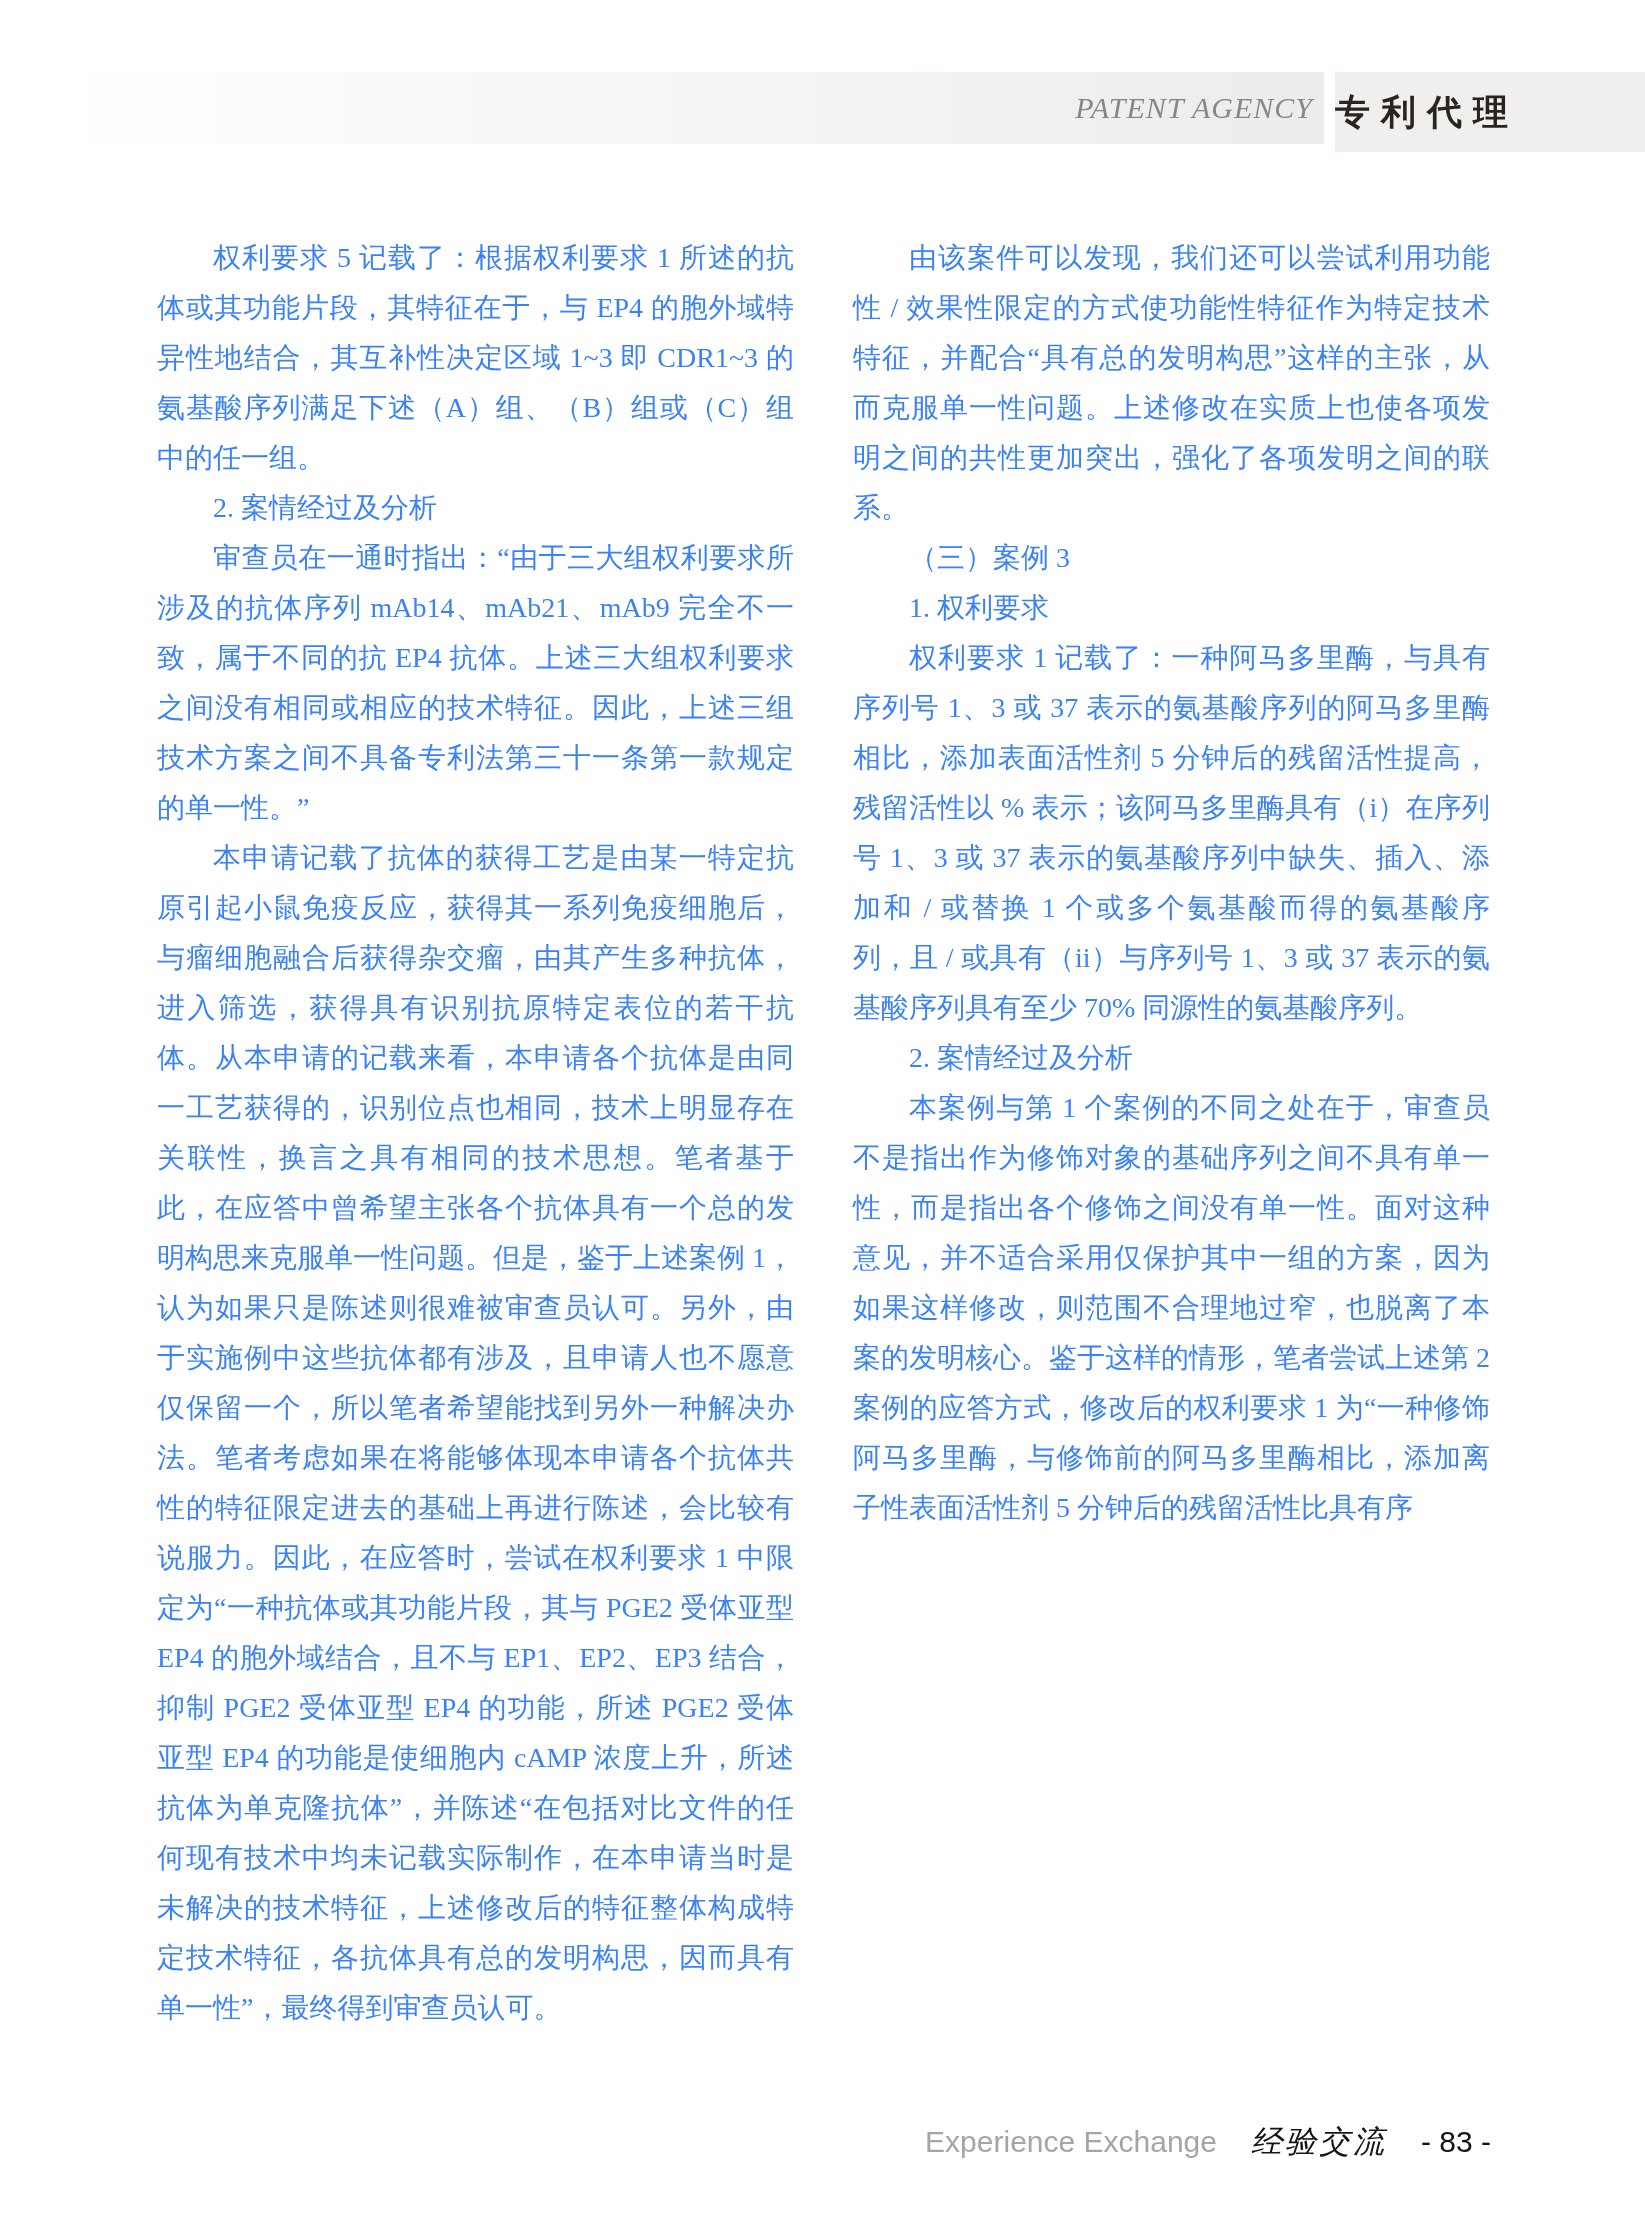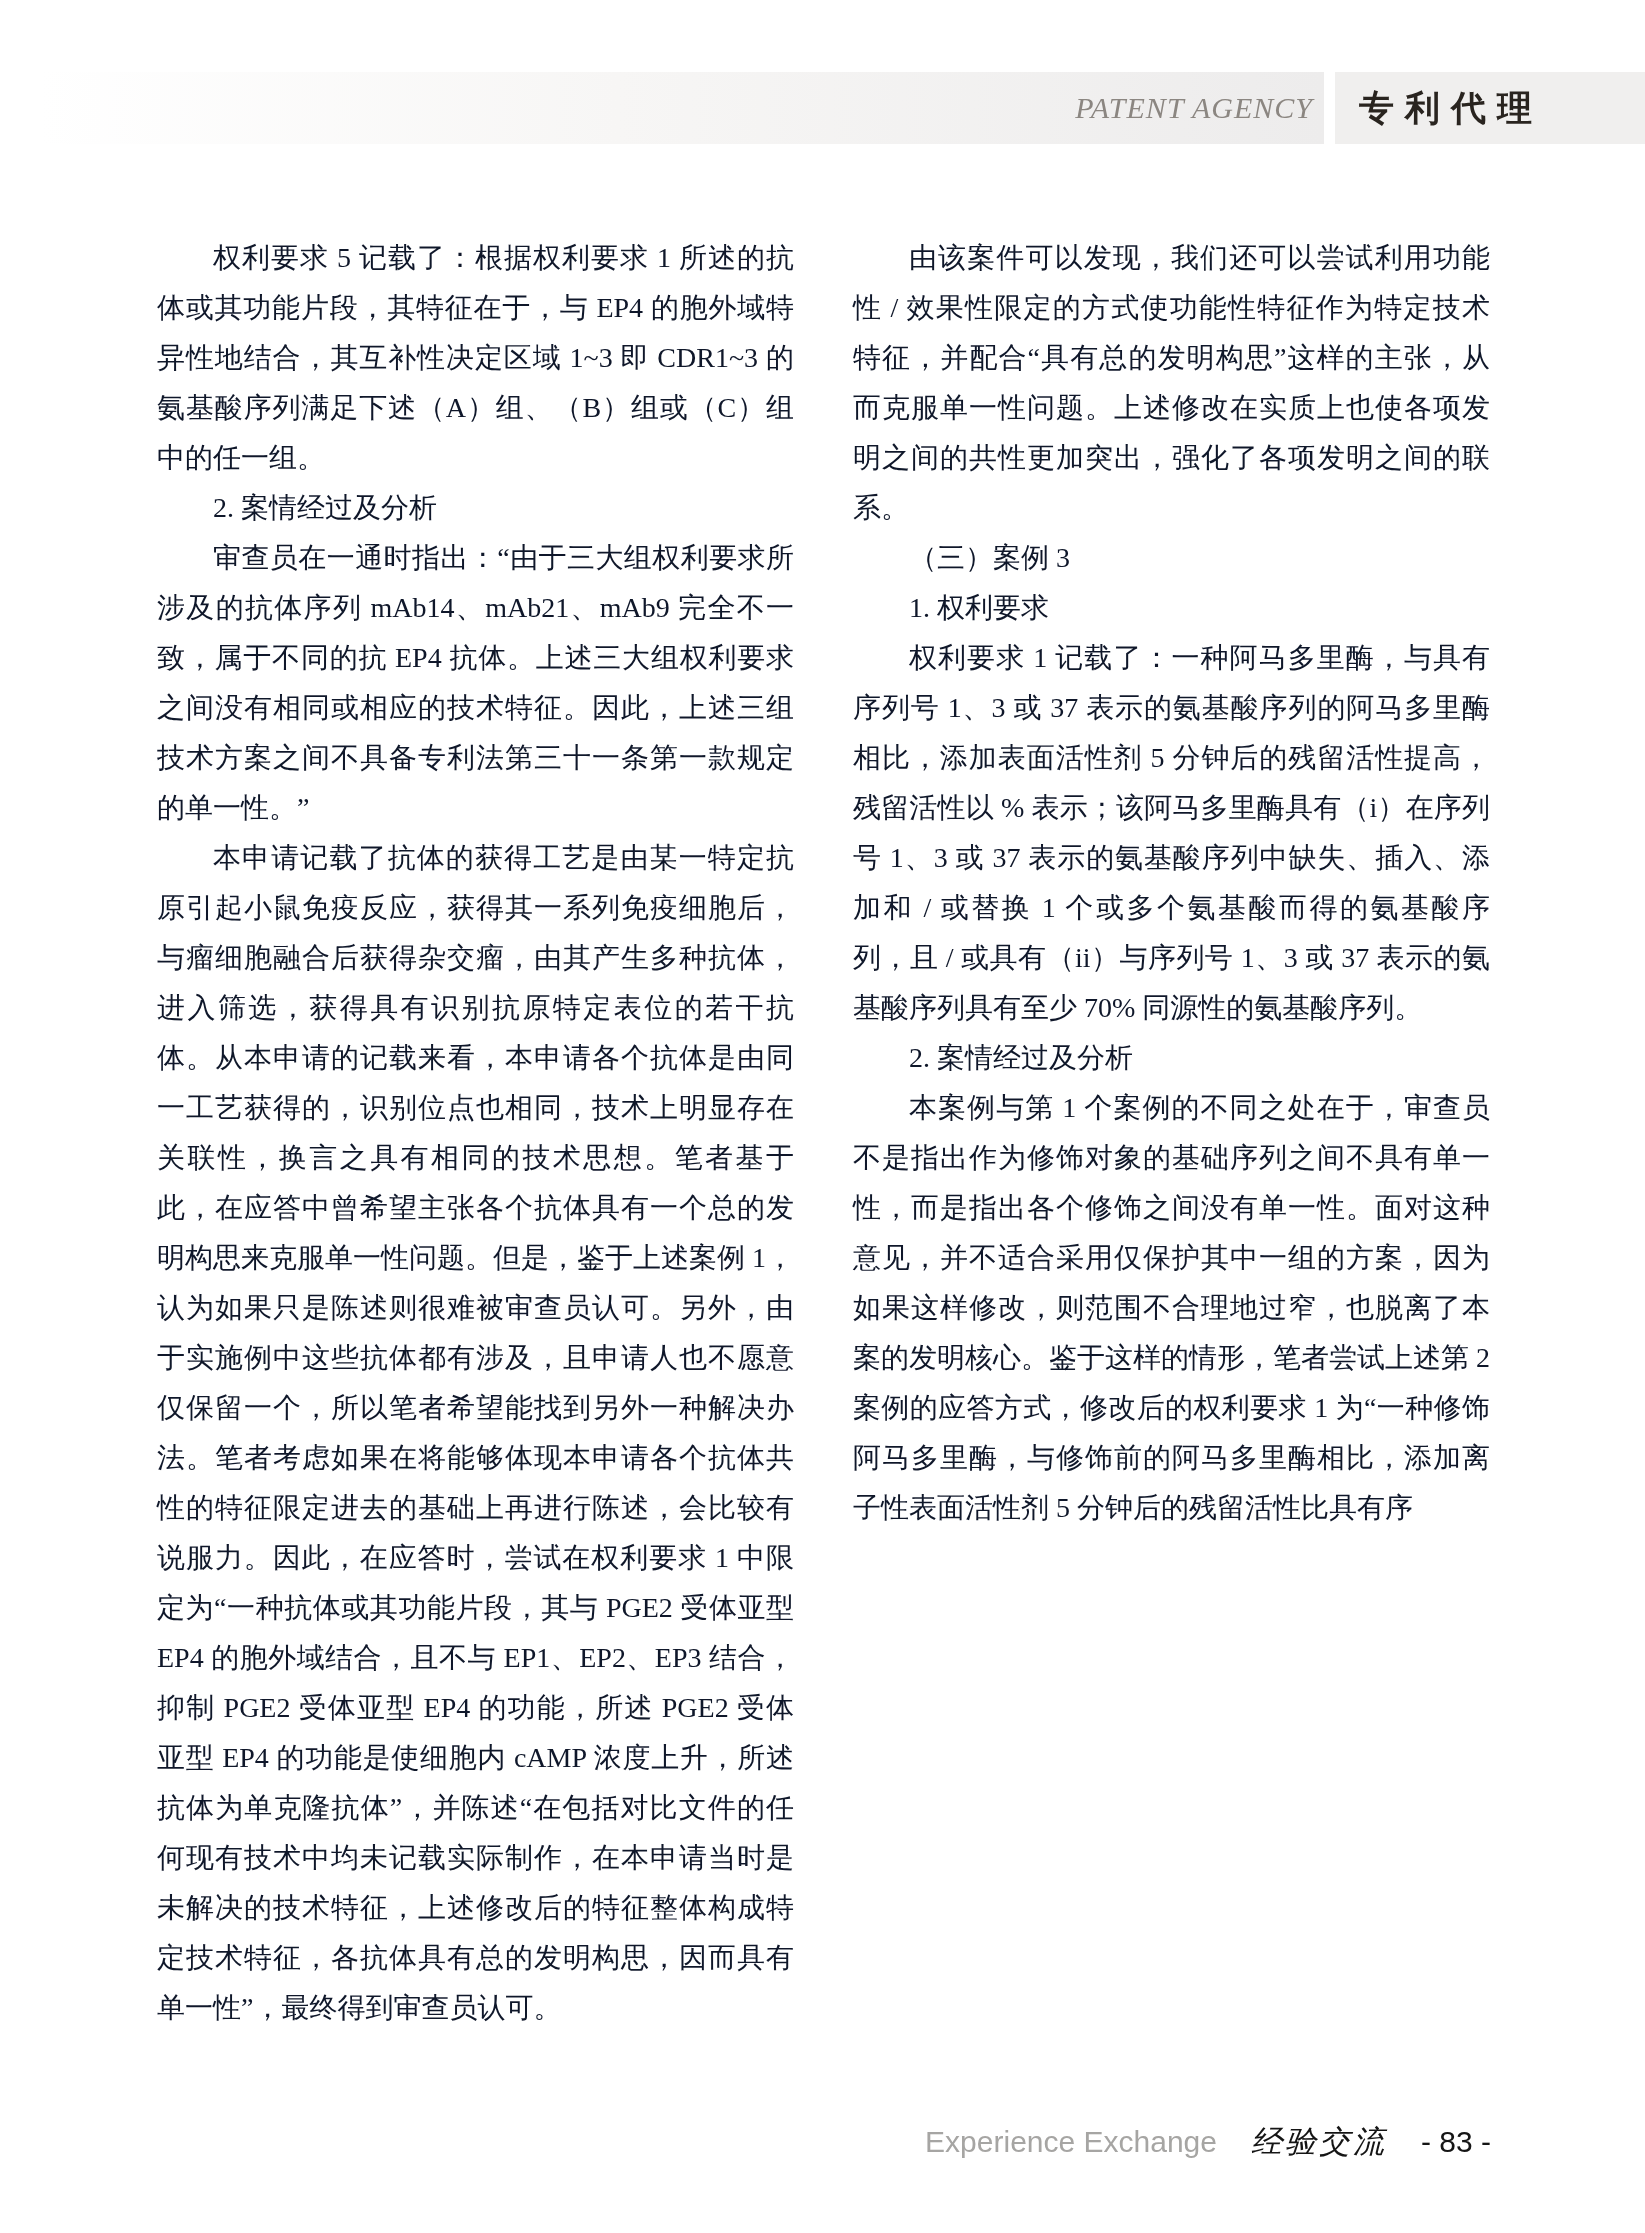--- a/index.html
+++ b/index.html
@@ -28,44 +28,43 @@
     font-family: "Liberation Serif", "DejaVu Serif", serif;
     font-style: italic;
     font-size: 30px;
     letter-spacing: 1px;
     color: #8b8681;
     white-space: nowrap;
   }
   .banner-right {
     position: absolute;
     left: 1335px; top: 72px;
-    width: 310px; height: 72px;
+    width: 310px; height: 80px;
     background: #f0efee;
     display: flex;
     align-items: center;
-    padding-left: 24px;
     box-sizing: border-box;
   }
   .banner-cn {
     font-family: "Liberation Sans", "DejaVu Sans", sans-serif;
     font-weight: bold;
     font-size: 35px;
     letter-spacing: 11px;
     color: #29241f;
     white-space: nowrap;
   }
 
   
   .column {
     position: absolute;
     top: 233px;
     width: 637px;
     font-size: 28px;
     line-height: 50px;
-    color: #0f172a;
+    color: #3b82f6;
     text-align: justify;
   }
   .column-left  { left: 157px; }
   .column-right { left: 853px; }
   .block { margin: 0; text-indent: 2em; }
   .block.h-bold { font-weight: normal; }
 
   
   .footer {
     position: absolute;

